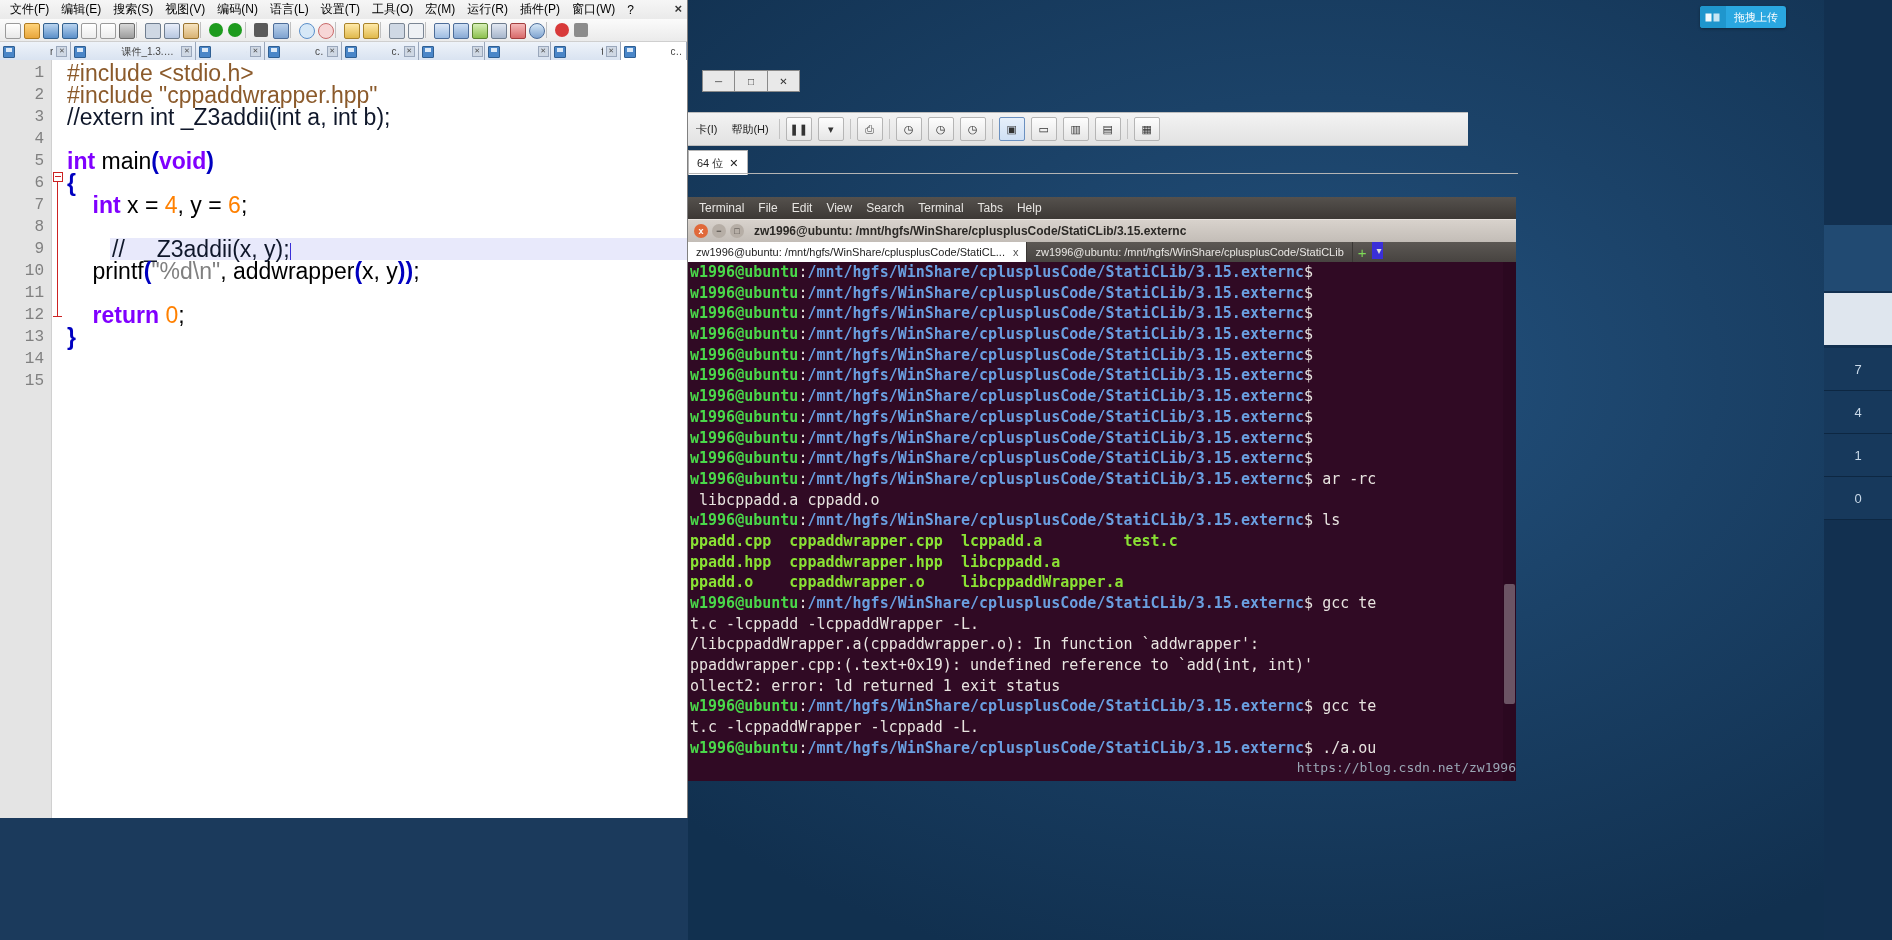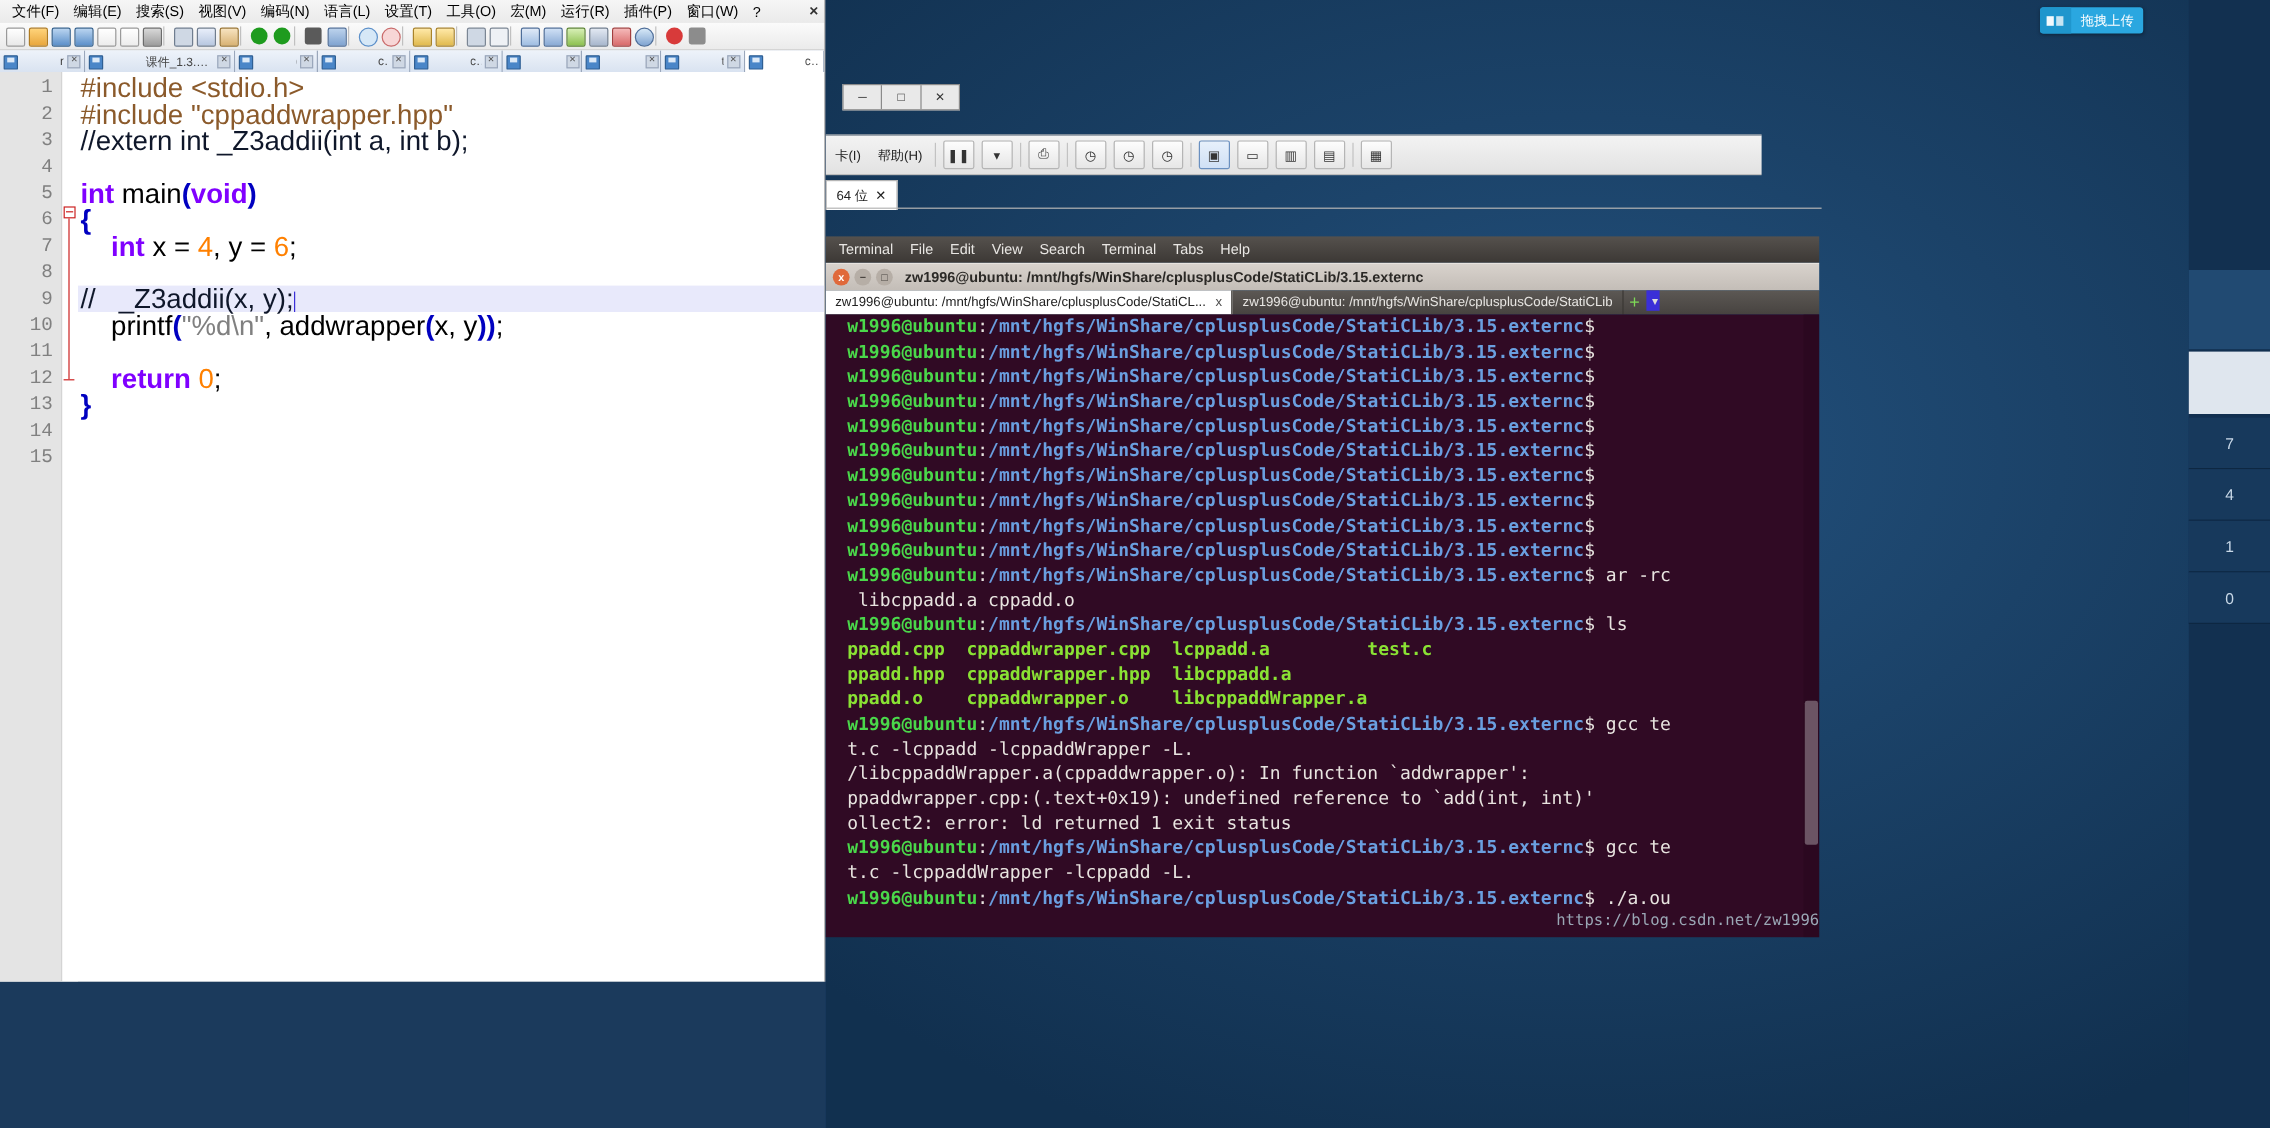--- a/index.html
+++ b/index.html
@@ -69,21 +69,21 @@
   }
   .foldbox:after{content:"";position:absolute;left:1px;top:3px;width:6px;height:1px;background:#cc2222;}
   .foldline{position:absolute;left:5px;width:1px;background:#cc2222;}
   .foldend{position:absolute;left:1px;width:9px;height:1px;background:#cc2222;}
   #codearea{
     flex:1;position:relative;padding-top:2px;
     font-family:Liberation Sans, sans-serif;font-size:23px;
     white-space:pre;overflow:hidden;
   }
   #codearea .cl{height:22px;line-height:22px;padding-left:2px;position:relative;}
-  #codearea .cl.cur{background:#e8e9fb;}
+  #codearea .cl.cur{background:#e8e9fb;margin-left:45px;}
   .k{color:#8000ff;font-weight:bold;}   
   .pp{color:#8b5a2b;}                   
   .cm{color:#0f172a;}                   
   .st{color:#808080;}                   
   .nu{color:#ff8000;}                   
   .op{color:#0000c0;font-weight:bold;}  
   .pl{color:#000000;}                   
   .caret{display:inline-block;width:1px;height:17px;background:#3a2fd8;
     vertical-align:-3px;}
   #npp-watermark{
@@ -203,21 +203,21 @@
   }
   #term-tabs .ttab.active{background:#ffffff;color:#222;}
   #term-tabs .ttab .tx{font-size:11px;opacity:.8;}
   #term-tabs .plus{display:flex;align-items:center;padding:0 5px;color:#7ed957;font-size:15px;}
   #term-tabs .caret{display:flex;align-items:center;padding:0 5px;color:#dcdcdc;font-size:10px;}
   #term-body{
     flex:1;background:#300a24;overflow:hidden;position:relative;
     font-family:"DejaVu Sans Mono", monospace;font-size:15px;line-height:20.7px;
     padding-left:0px;box-sizing:border-box;
   }
-  #term-body .tl{white-space:pre;height:20.7px;padding-left:18px;}
+  #term-body .tl{white-space:pre;height:20.7px;padding-left:2px;}
   .tu{color:#4ad84a;font-weight:bold;}      
   .tp{color:#6a9fe0;font-weight:bold;}      
   .tw{color:#e8e4e0;}                        
   .tg{color:#8ae234;font-weight:bold;}       
   #term-scrollbar{
     position:absolute;right:0;top:0;width:13px;height:100%;background:#2b0820;
   }
   #term-scrollbar .thumb{
     position:absolute;left:1px;top:62%;width:11px;height:120px;background:#6b5464;border-radius:2px;
   }

